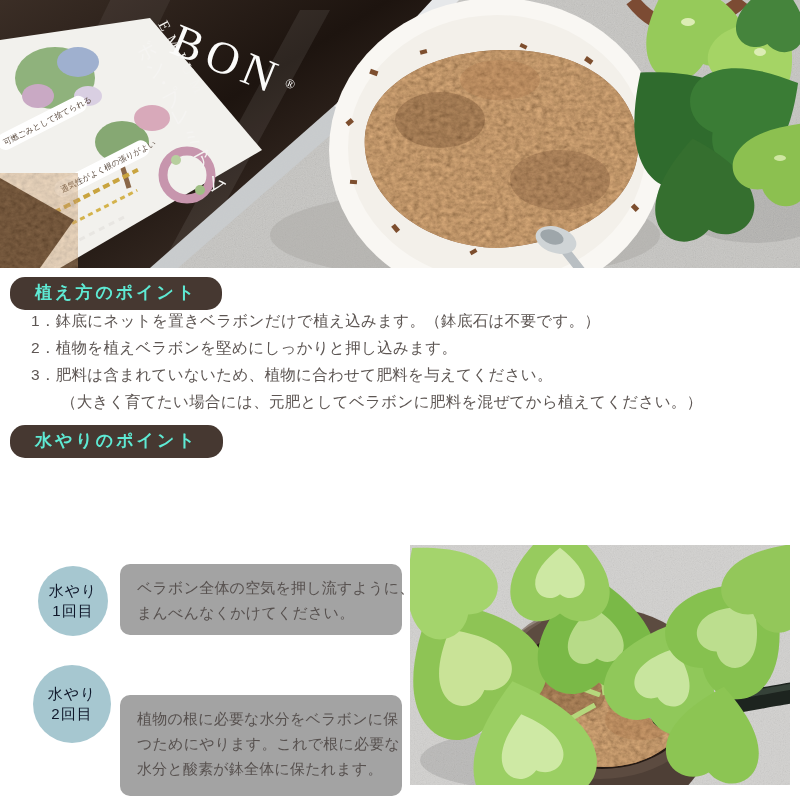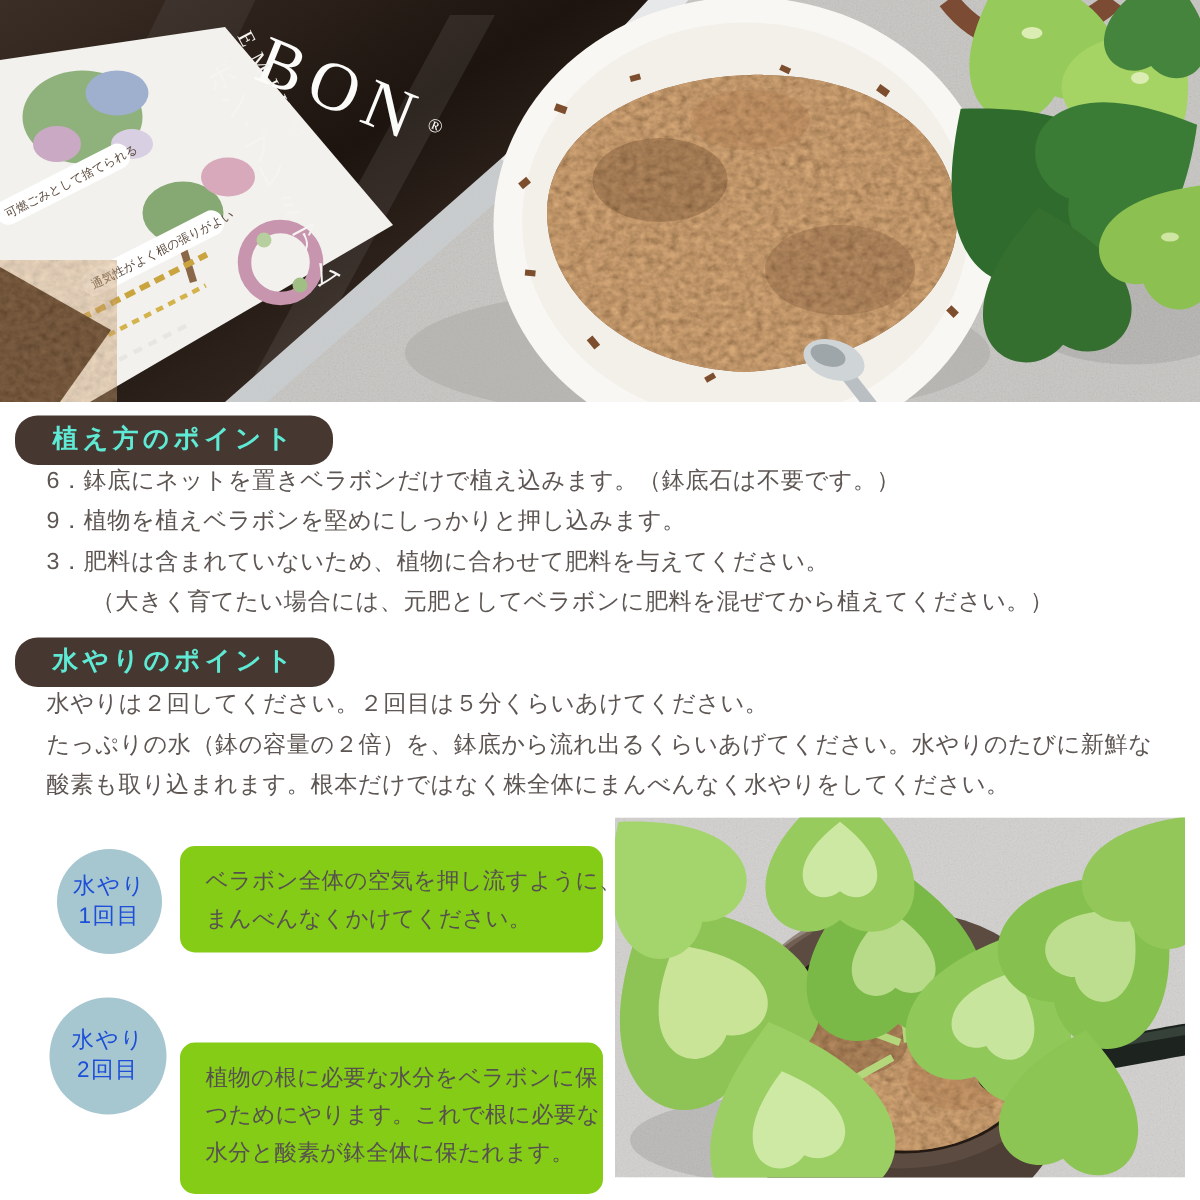--- a/index.html
+++ b/index.html
@@ -10,25 +10,25 @@
           font-size:17px;font-weight:bold;letter-spacing:3px;padding:4px 25px 6px 25px;
           border-radius:15px;white-space:nowrap;}
   .ribbon1{top:277px;}
   .ribbon2{top:425px;}
   .instructions{position:absolute;left:31px;top:307px;font-size:15.5px;line-height:27px;
                 letter-spacing:0.3px;white-space:nowrap;}
   .instructions .indent{padding-left:30px;}
   .intro{position:absolute;left:31px;top:456px;font-size:15.5px;line-height:27px;
          letter-spacing:0.3px;white-space:nowrap;}
   .badge{position:absolute;border-radius:50%;background:#a6c7d0;display:flex;flex-direction:column;
-         align-items:center;justify-content:center;color:#1d4ed8;font-size:15px;line-height:20px;
+         align-items:center;justify-content:center;color:#0f172a;font-size:15px;line-height:20px;
          letter-spacing:1px;text-align:right;}
   .badge1{left:38px;top:566px;width:70px;height:70px;}
   .badge2{left:33px;top:665px;width:78px;height:78px;}
-  .descbox{position:absolute;left:120px;width:282px;background:#84cc16;border-radius:10px;
+  .descbox{position:absolute;left:120px;width:282px;background:#a3a3a3;border-radius:10px;
            font-size:15px;line-height:25px;color:#57514f;letter-spacing:0.2px;
            padding:11px 0 0 17px;box-sizing:border-box;white-space:nowrap;}
   .descbox1{top:564px;height:71px;}
   .descbox2{top:652px;height:101px;margin-top:43px;}
   .photo2{position:absolute;left:410px;top:545px;width:380px;height:240px;}
   svg{display:block;}
 </style>
 </head>
 <body>
 
@@ -169,33 +169,28 @@
         <ellipse cx="760" cy="52" rx="6" ry="4" fill="#dcedb4"></ellipse>
         <ellipse cx="780" cy="158" rx="6" ry="3" fill="#cfe6a2"></ellipse>
       </g>
     </svg>
   </div>
 
   <div class="ribbon ribbon1">
     <span>植え方のポイント</span>
   </div>
   <div class="instructions">
-    <div>6．鉢底にネットを置きベラボンだけで植え込みます。（鉢底石は不要です。）</div>
-    <div>9．植物を植えベラボンを堅めにしっかりと押し込みます。</div>
+    <div>1．鉢底にネットを置きベラボンだけで植え込みます。（鉢底石は不要です。）</div>
+    <div>2．植物を植えベラボンを堅めにしっかりと押し込みます。</div>
     <div>3．肥料は含まれていないため、植物に合わせて肥料を与えてください。</div>
     <div class="indent">（大きく育てたい場合には、元肥としてベラボンに肥料を混ぜてから植えてください。）</div>
   </div>
 
   <div class="ribbon ribbon2">
     <span>水やりのポイント</span>
-  </div>
-  <div class="intro">
-    <div>水やりは２回してください。２回目は５分くらいあけてください。</div>
-    <div>たっぷりの水（鉢の容量の２倍）を、鉢底から流れ出るくらいあげてください。水やりのたびに新鮮な</div>
-    <div>酸素も取り込まれます。根本だけではなく株全体にまんべんなく水やりをしてください。</div>
   </div>
 
   <div class="badge badge1">
     <div>水やり</div>
     <div>1回目</div>
   </div>
   <div class="descbox descbox1">
     <div>ベラボン全体の空気を押し流すように、</div>
     <div>まんべんなくかけてください。</div>
   </div>

